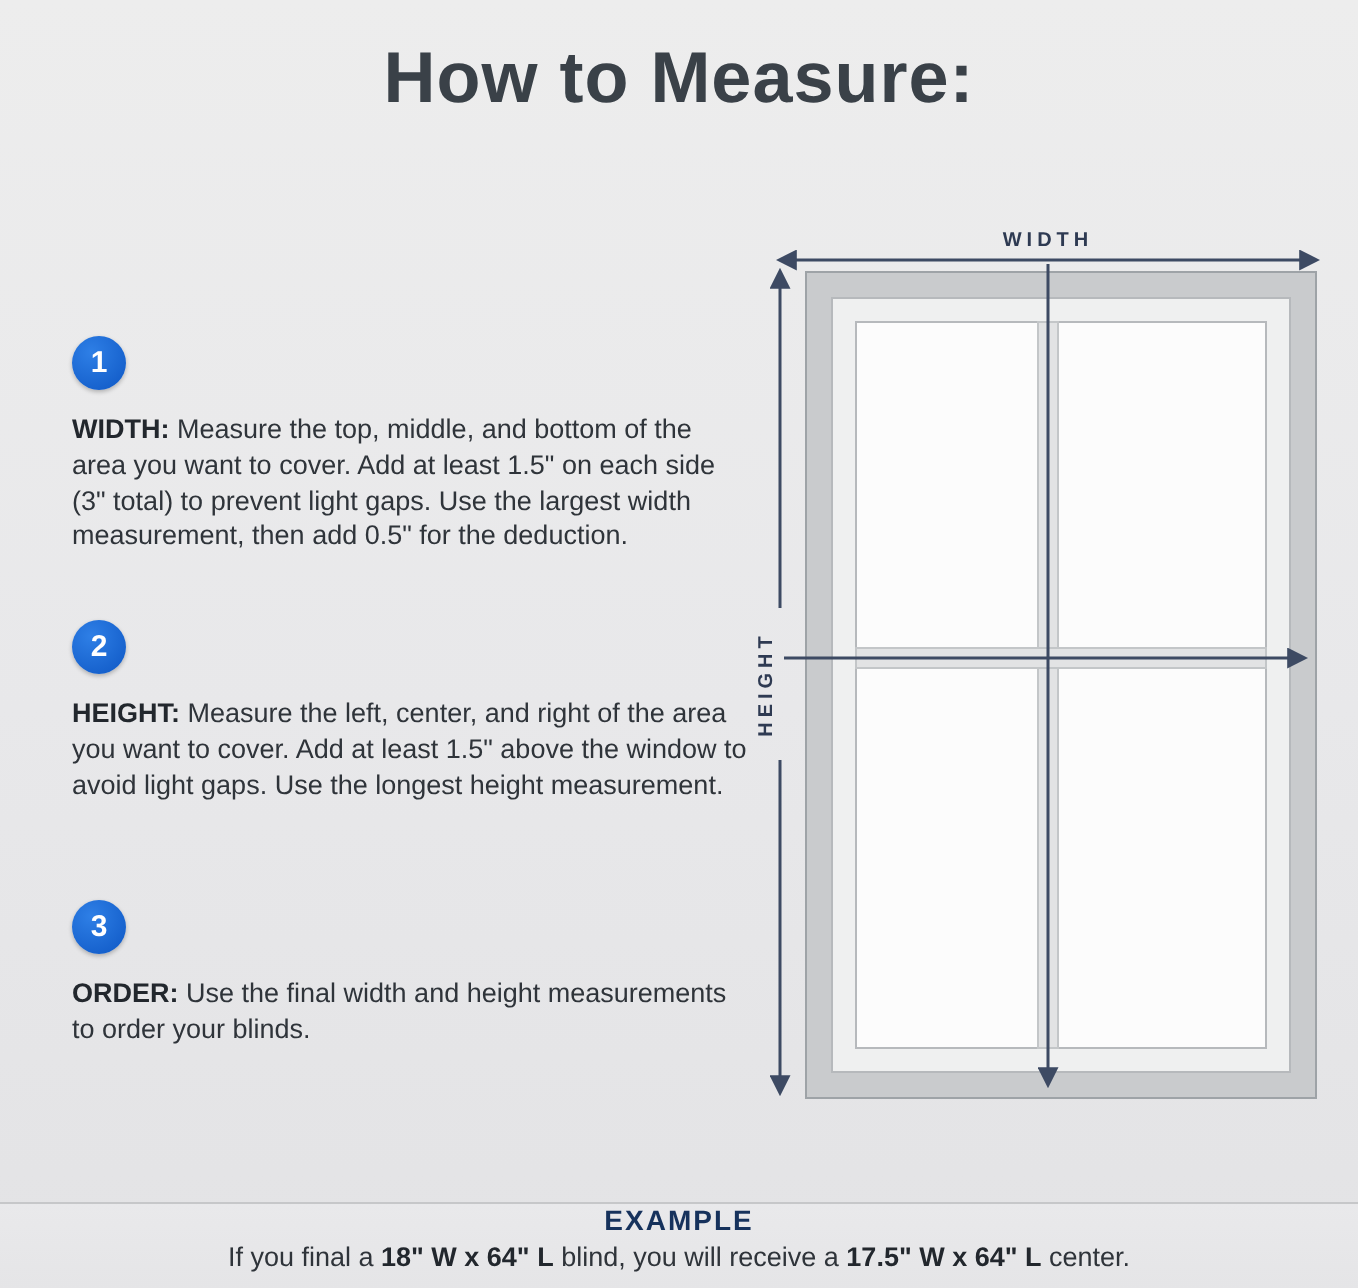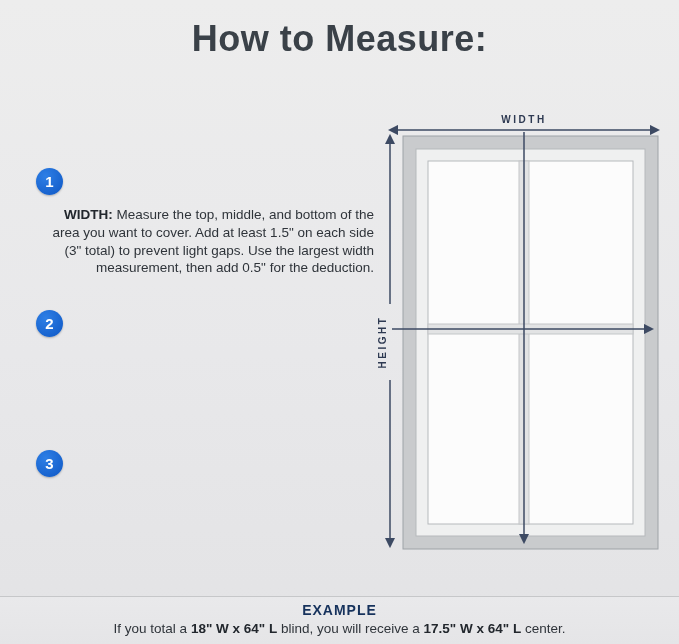--- a/index.html
+++ b/index.html
@@ -25,32 +25,32 @@
   .step-2 { top:310px; }
   .step-3 { top:450px; }
   .step-badge {
     width:27px; height:27px; border-radius:50%;
     background:radial-gradient(circle at 35% 30%, #2e7fe6, #0e57c4);
     color:#ffffff; font-weight:700; font-size:15px;
     display:flex; align-items:center; justify-content:center;
     margin-bottom:11px;
     box-shadow:0 1px 2px rgba(0,0,0,0.25);
   }
-  .step-text { font-size:13.5px; line-height:1.32; margin:0; color:#2f343a;text-align:right; }
+  .step-text { font-size:13.5px; line-height:1.32; margin:0; color:#2f343a; }
   .step-text b { font-weight:700; color:#22272d; }
 
   
   .diagram { position:absolute; left:372px; top:112px; }
   .diagram svg text { font-family:"Liberation Sans", sans-serif; }
 
   
   .footer {
     position:absolute; left:0; right:0; bottom:0;
     height:42px; border-top:1px solid #c6c7c9;
-    text-align:center; padding-top:5px;
+    text-align:center; 
     background:linear-gradient(180deg,#e9e9eb,#e5e5e7);
   }
   .example-heading { font-size:14px; font-weight:800; letter-spacing:1px; color:#16325c; }
   .example-line { font-size:13.5px; margin-top:3px; color:#2f343a; }
   .example-line b { font-weight:700; color:#22272d; }
 </style>
 </head>
 <body>
 
 <div class="page">
@@ -61,24 +61,26 @@
 
   <div class="steps">
 
     <div class="step step-1">
       <div class="step-badge">1</div>
       <p class="step-text"><b>WIDTH:</b><span> Measure the top, middle, and bottom of the area you want to cover. Add at least 1.5" on each side (3" total) to prevent light gaps. Use the largest width measurement, then add 0.5" for the deduction.</span></p>
     </div>
 
     <div class="step step-2">
       <div class="step-badge">2</div>
+      <p class="step-text"><b>HEIGHT:</b><span> Measure the left, center, and right of the area you want to cover. Add at least 1.5" above the window to avoid light gaps. Use the longest height measurement.</span></p>
     </div>
 
     <div class="step step-3">
       <div class="step-badge">3</div>
+      <p class="step-text"><b>ORDER:</b><span> Use the final width and height measurements to order your blinds.</span></p>
     </div>
 
   </div>
 
   <div class="diagram">
     <svg width="300" height="448" viewBox="0 0 300 448">
       <defs>
         <marker id="ah" viewBox="0 0 10 10" refX="8" refY="5" markerWidth="7" markerHeight="7" orient="auto-start-reverse">
           <path d="M0,0 L10,5 L0,10 z" fill="#3d4a63"></path>
         </marker>
@@ -99,17 +101,17 @@
       <line x1="20" y1="217" x2="280" y2="217" stroke="#3d4a63" stroke-width="1.5" marker-end="url(#ah)"></line>
 
       <text x="152" y="11" text-anchor="middle" font-size="10" font-weight="700" letter-spacing="2.5" fill="#2e3a52">WIDTH</text>
       <text x="14" y="230" transform="rotate(-90 14 230)" text-anchor="middle" font-size="10" font-weight="700" letter-spacing="2.5" fill="#2e3a52">HEIGHT</text>
     </svg>
   </div>
 
   <div class="footer">
     <div class="example-heading">EXAMPLE</div>
     <div class="example-line">
-      <span>If you total a </span><b>18" W x 64" L</b><span> blind, you will receive a </span><b>17.5" W x 64" L</b><span> center.</span>
+      <span>If you final a </span><b>18" W x 64" L</b><span> blind, you will receive a </span><b>17.5" W x 64" L</b><span> center.</span>
     </div>
   </div>
 
 </div>
 
 </body></html>

